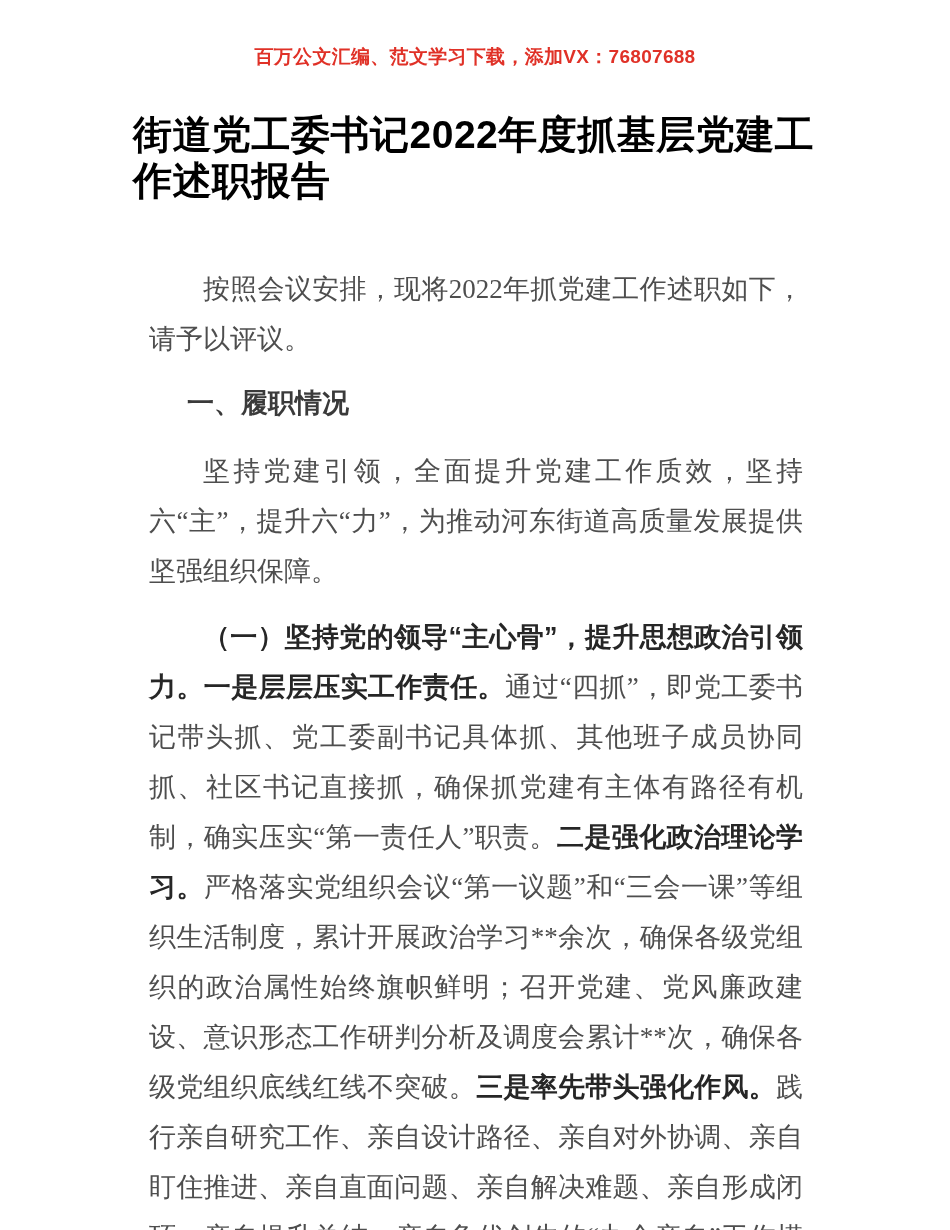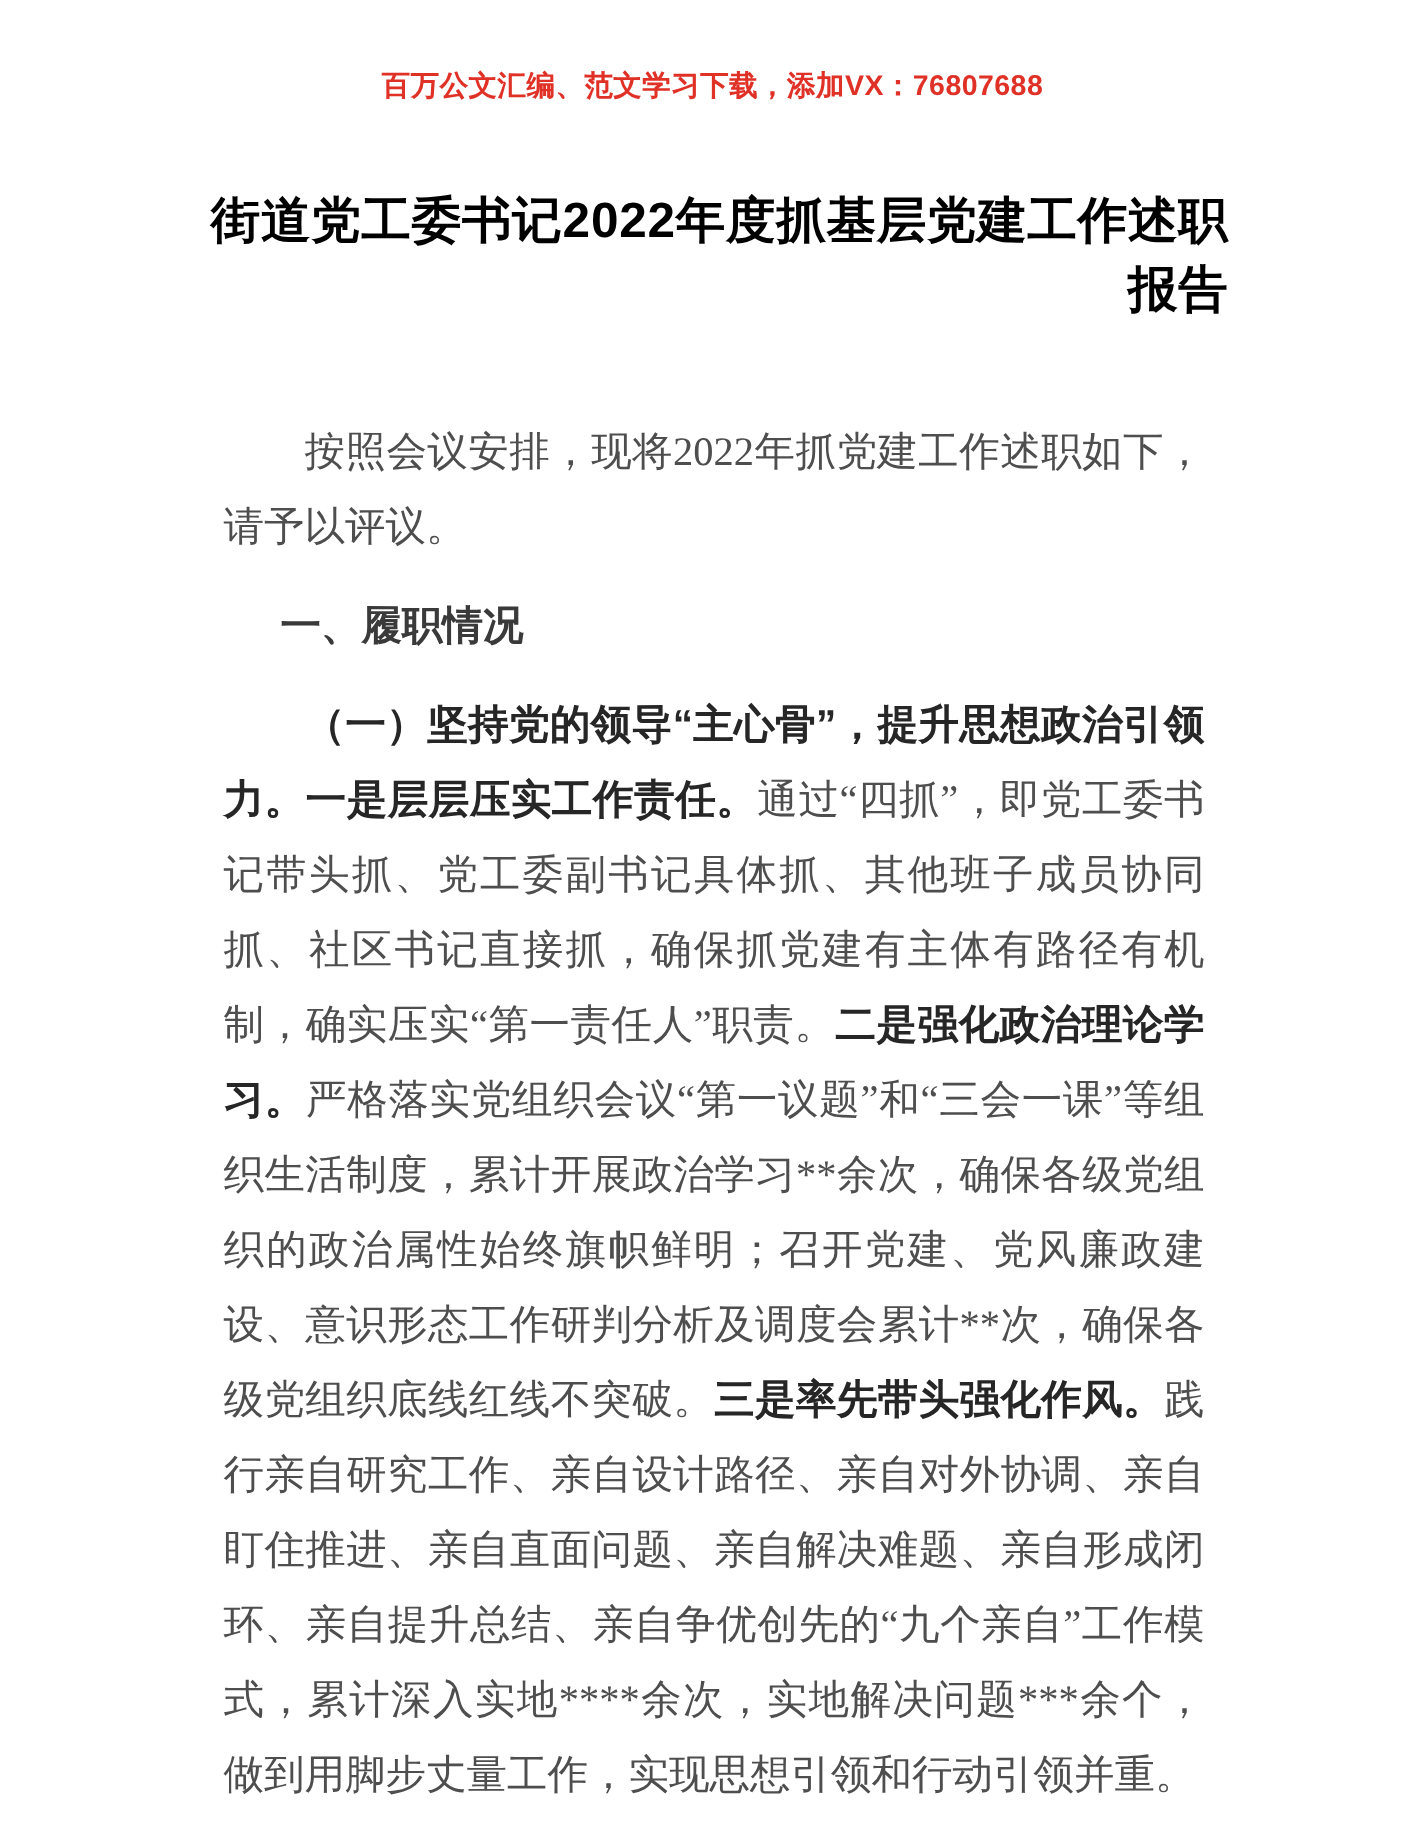--- a/index.html
+++ b/index.html
@@ -42,25 +42,25 @@
   .doc {
     position: absolute;
     top: 112px;
     left: 133px;
     width: 686px;
   }
 
   .doc-title {
     font-family: "Liberation Sans", "DejaVu Sans", sans-serif;
     font-weight: bold;
-    font-size: 33px;
+    font-size: 39px;
     line-height: 46px;
     color: #000000;
-    text-align: right;
-    margin: 12px 0 0 0;
+    text-align: left;
+    margin: 0 0 0 0;
     letter-spacing: 0.5px;
   }
 
   .para {
     font-size: 27px;
     line-height: 50px;
     color: #4e4e4e;
     text-align: justify;
     text-justify: inter-ideograph;
     margin: 16px;
@@ -73,21 +73,21 @@
 
   .spacer-after-title { height: 44px; }
 
   .heading-1 {
     font-size: 27px;
     line-height: 50px;
     color: #3a3a3a;
     font-weight: bold;
     text-indent: 54px;
     margin: 0;
-    font-family: Liberation Serif, serif;
+    font-family: Liberation Mono, monospace;
   }
 
   
   b.em {
     font-family: "Liberation Sans", "DejaVu Sans", sans-serif;
     font-weight: bold;
     color: #262626;
   }
 </style>
 </head>
@@ -100,19 +100,20 @@
   <div class="doc">
 
     <h1 class="doc-title">街道党工委书记2022年度抓基层党建工作述职报告</h1>
 
     <div class="spacer-after-title"></div>
 
     <p class="para indent">按照会议安排，现将2022年抓党建工作述职如下，请予以评议。</p>
 
     <p class="heading-1">一、履职情况</p>
 
+    <p class="para indent">坚持党建引领，全面提升党建工作质效，坚持六“主”，提升六“力”，为推动河东街道高质量发展提供坚强组织保障。</p>
 
     <p class="para indent">
       <b class="em">（一）坚持党的领导“主心骨”，提升思想政治引领力。</b><b class="em">一是层层压实工作责任。</b><span>通过“四抓”，即党工委书记带头抓、党工委副书记具体抓、其他班子成员协同抓、社区书记直接抓，确保抓党建有主体有路径有机制，确实压实“第一责任人”职责。</span><b class="em">二是强化政治理论学习。</b><span>严格落实党组织会议“第一议题”和“三会一课”等组织生活制度，累计开展政治学习**余次，确保各级党组织的政治属性始终旗帜鲜明；召开党建、党风廉政建设、意识形态工作研判分析及调度会累计**次，确保各级党组织底线红线不突破。</span><b class="em">三是率先带头强化作风。</b><span>践行亲自研究工作、亲自设计路径、亲自对外协调、亲自盯住推进、亲自直面问题、亲自解决难题、亲自形成闭环、亲自提升总结、亲自争优创先的“九个亲自”工作模式，累计深入实地****余次，实地解决问题***余个，做到用脚步丈量工作，实现思想引领和行动引领并重。</span>
     </p>
 
   </div>
 </div>
 
 </body></html>

